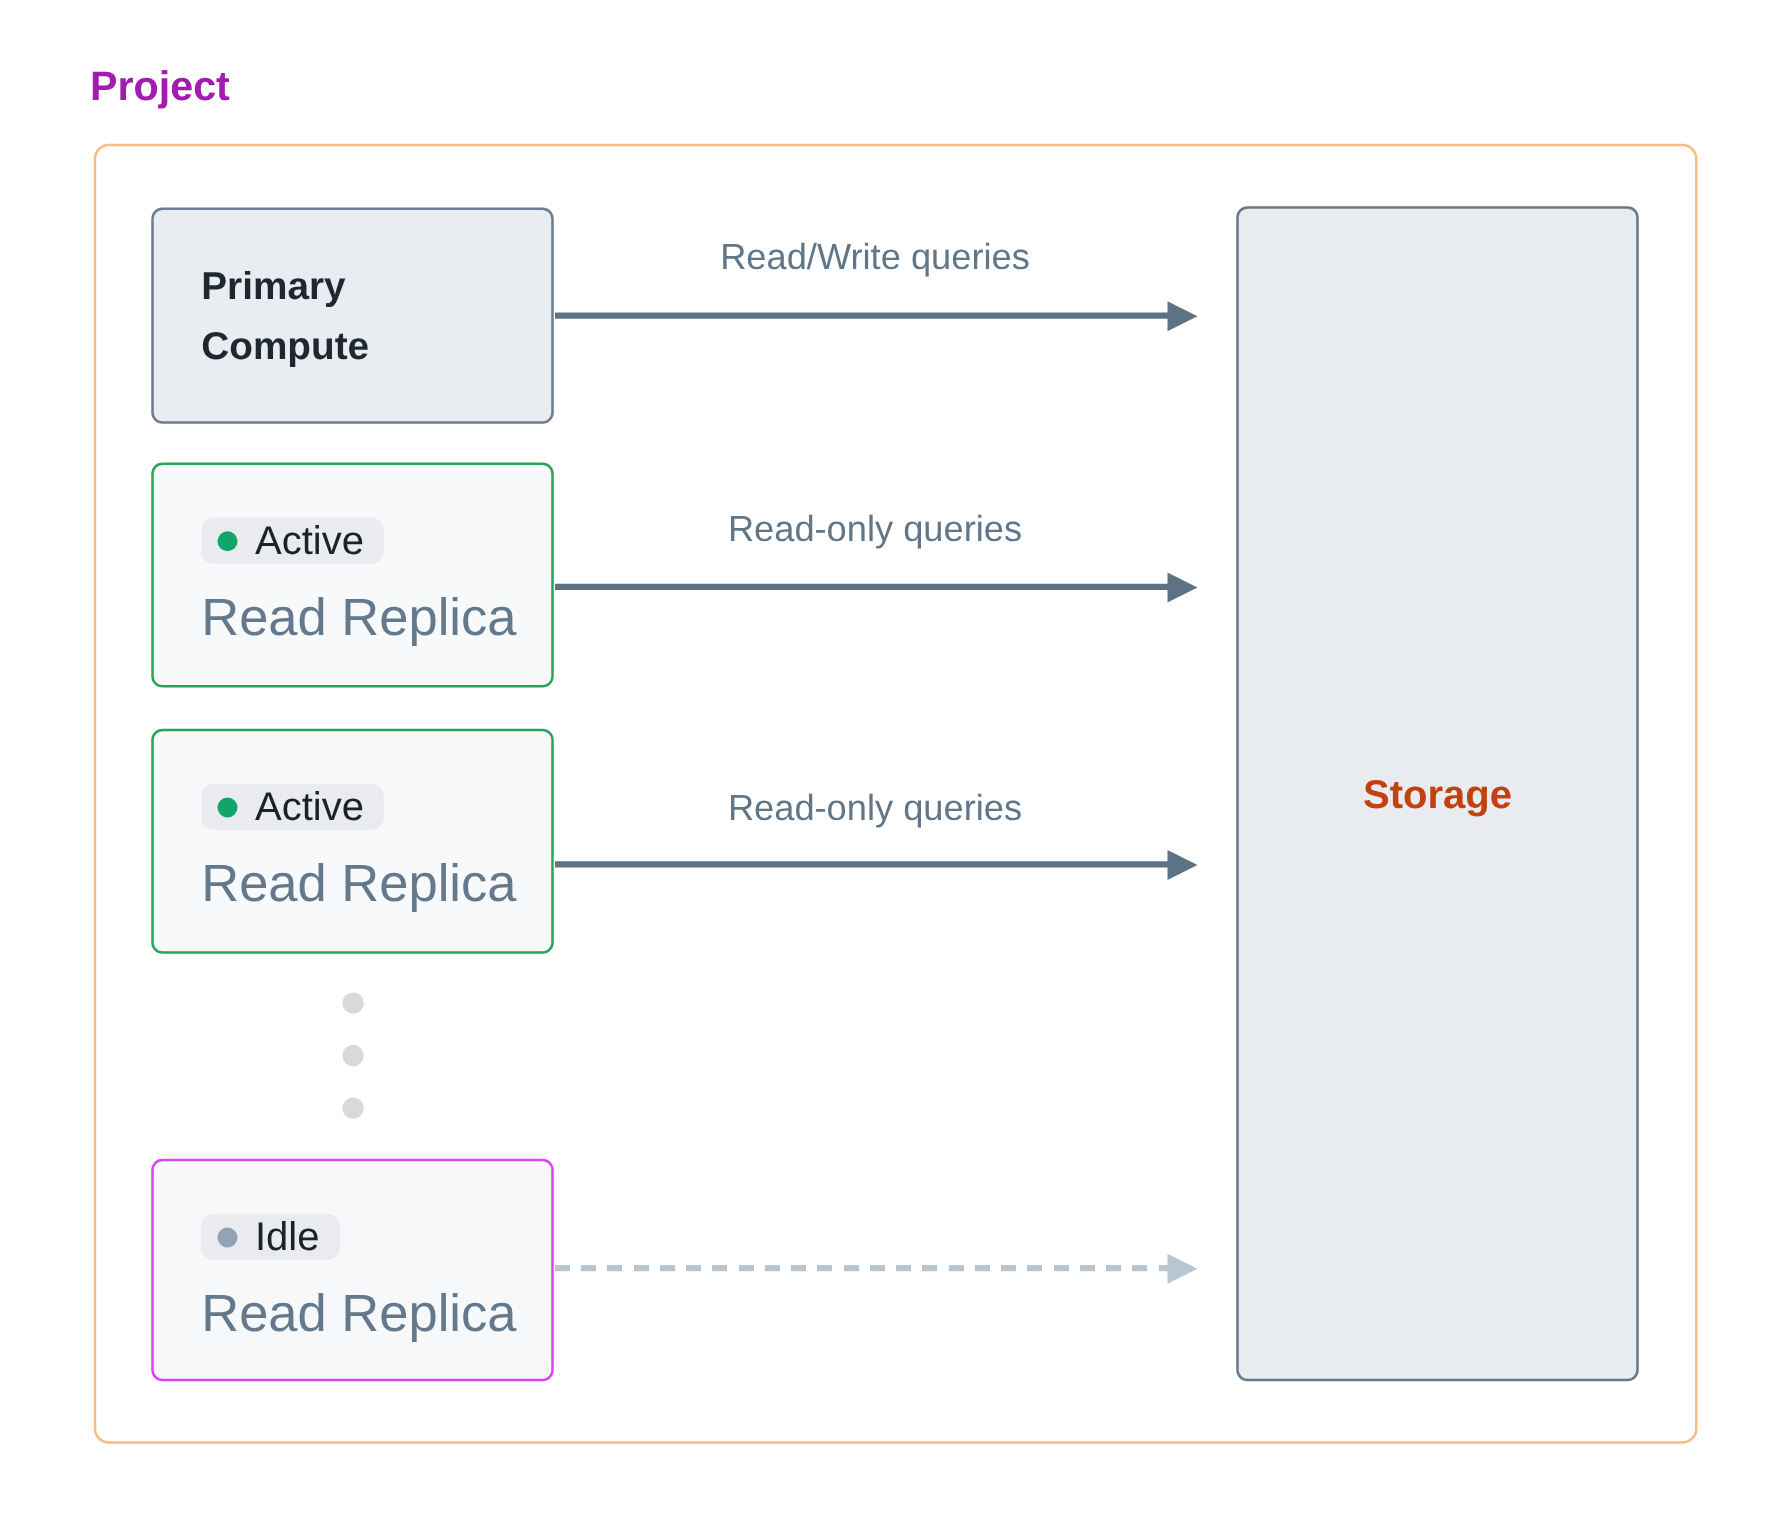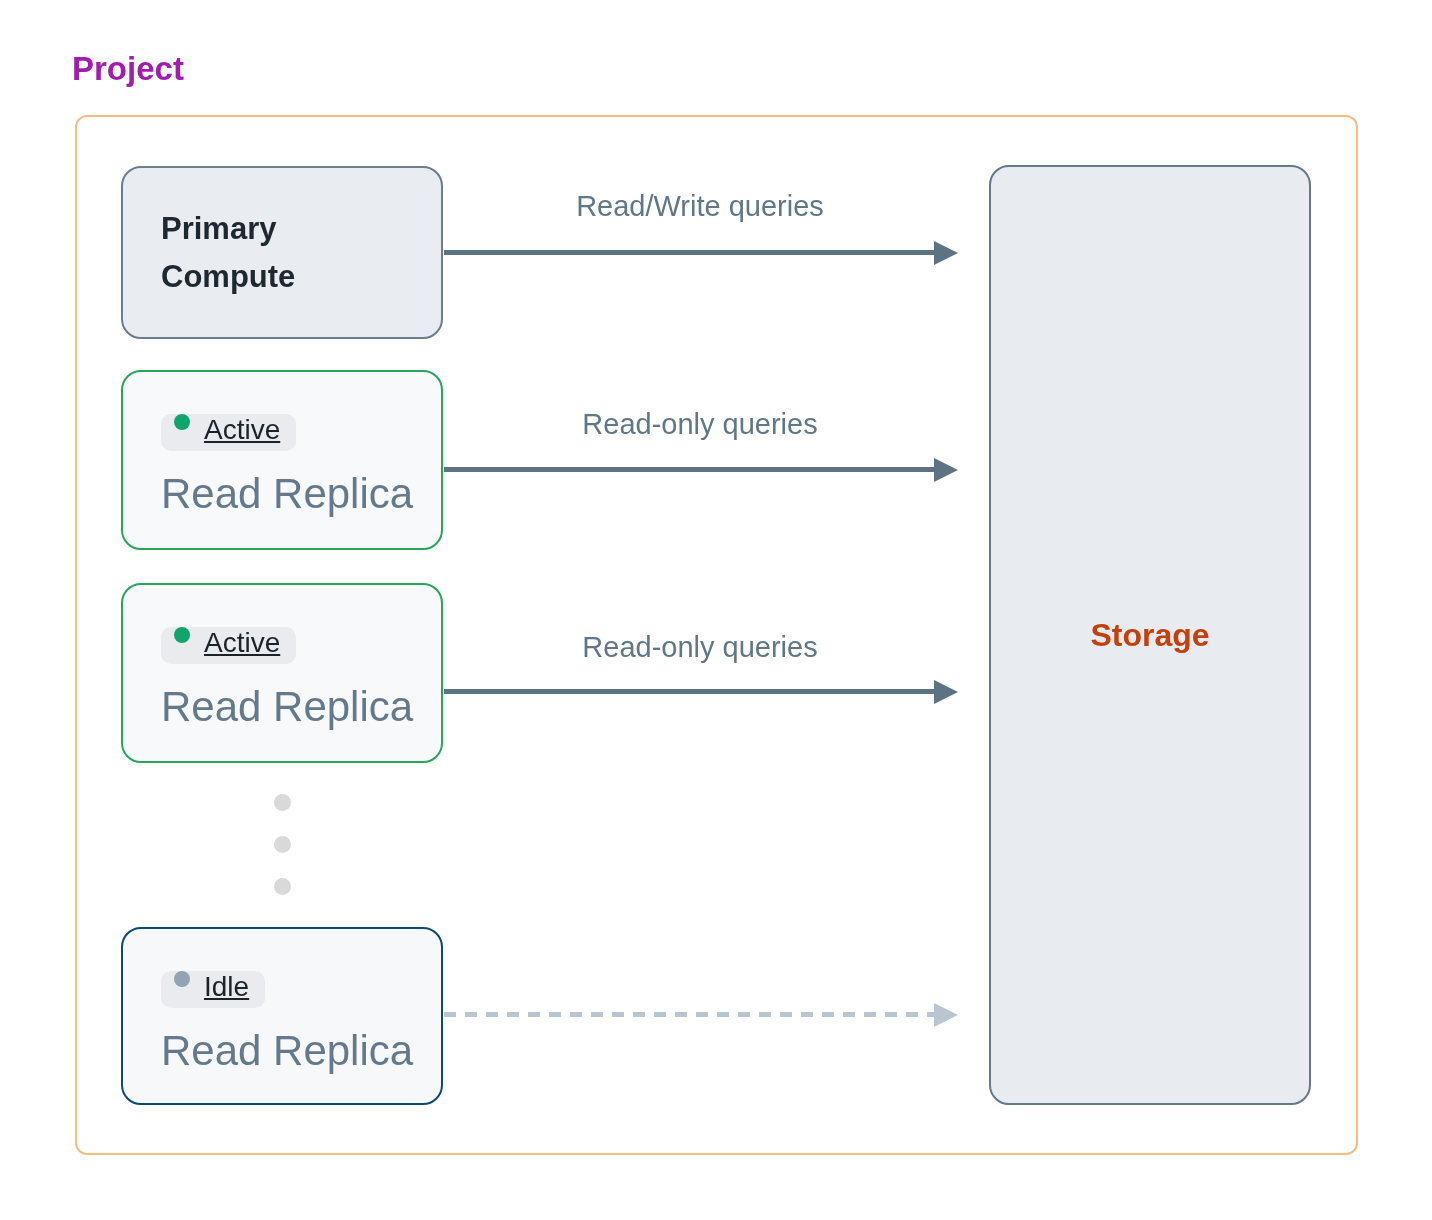--- a/index.html
+++ b/index.html
@@ -19,50 +19,50 @@
   }
 
   .project-frame {
     position: absolute; left: 75px; top: 115px;
     width: 1283px; height: 1040px;
     border: 2px solid #f5bd81; border-radius: 12px;
     background: #ffffff;
   }
 
   .node {
-    position: absolute; border-radius: 20px;
+    position: absolute; border-radius: 9px;
   }
   .primary-box {
     left: 121px; top: 166px; width: 322px; height: 173px;
     background: #e9ecf0; border: 2px solid #6b7d8f;
     display: flex; align-items: center;
   }
   .primary-label {
     padding-left: 38px; font-size: 31px; font-weight: 700;
     color: #1e2830; line-height: 48px; width: 230px;
   }
 
   .replica-box {
     width: 322px; height: 180px;
     background: #f7f9fa; border: 2px solid #27a65a;
     padding: 42px 0 0 38px;
   }
   .replica-1 { left: 121px; top: 370px; }
   .replica-2 { left: 121px; top: 583px; }
   .idle-box {
     left: 121px; top: 927px; width: 322px; height: 178px;
-    background: #f6f8fa; border: 2px solid #0c4a6e;
+    background: #f6f8fa; border: 2px solid #d946ef;
     padding: 42px 0 0 38px;
   }
 
   .status-badge {
-    display: inline-flex; 
+    display: inline-flex; align-items: center;
     background: #e9ebef; border-radius: 10px;
     height: 37px; padding: 0 16px 0 13px;
-    font-size: 28px; color: #1a222b; text-decoration: underline;
+    font-size: 32px; color: #1a222b;
   }
   .status-dot {
     width: 16px; height: 16px; border-radius: 50%;
     margin-right: 14px; flex: 0 0 auto;
   }
   .dot-active { background: #10a56a; }
   .dot-idle { background: #90a4b5; }
 
   .replica-name {
     margin-top: 19px; font-size: 42px; color: #64798c;

